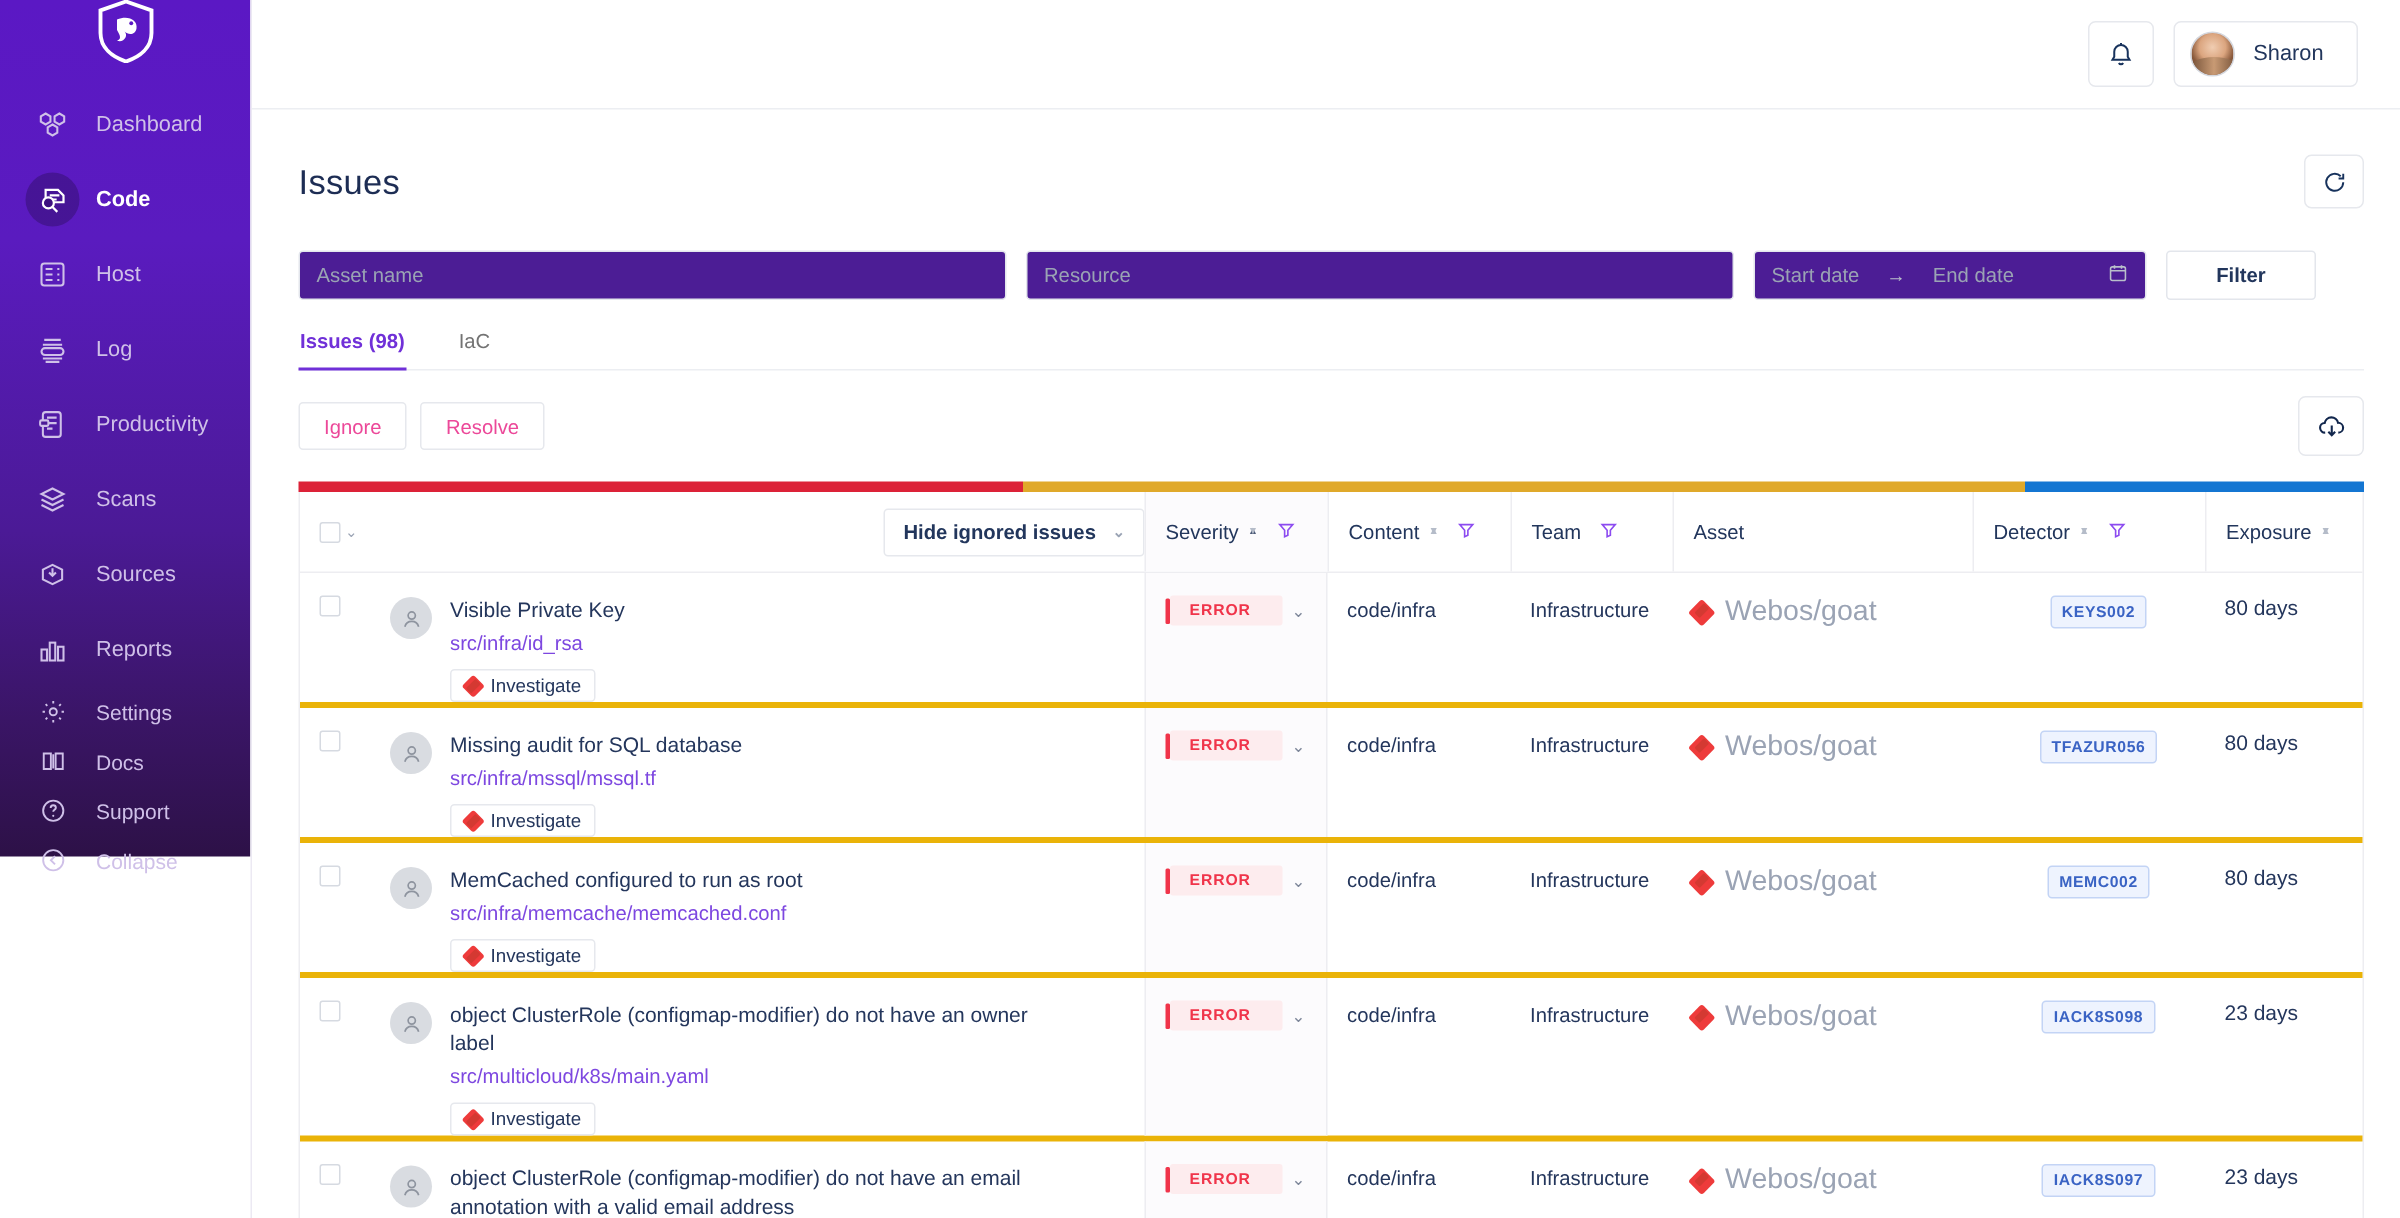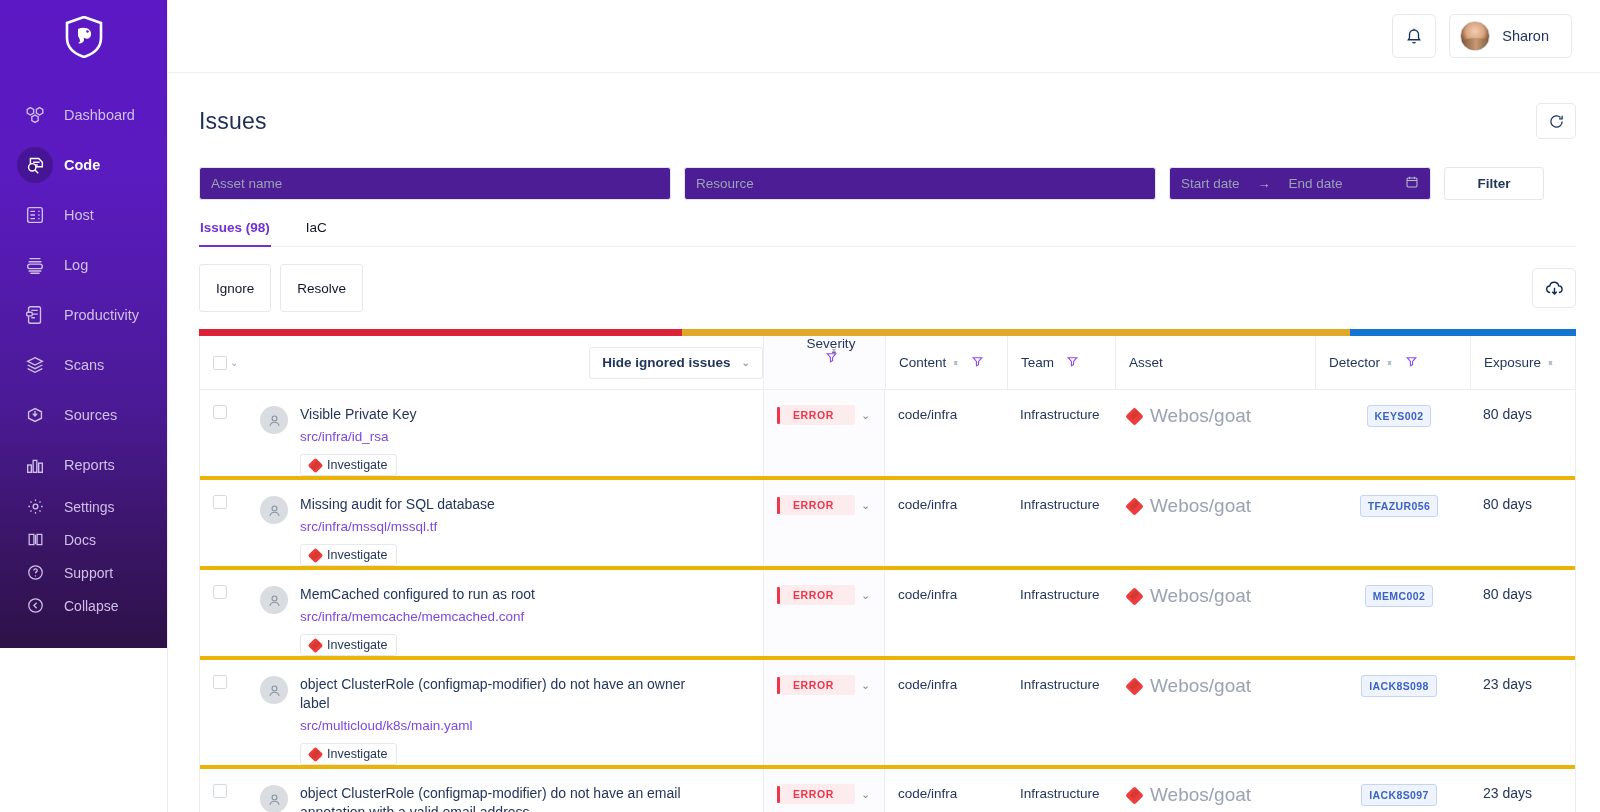--- a/index.html
+++ b/index.html
@@ -7,21 +7,21 @@
   html, body {
     width: 1600px; height: 812px;
     font-family: "Liberation Sans", sans-serif;
     background: #ffffff;
     overflow: hidden;
   }
   .app { display: flex; width: 1600px; height: 812px; }
 
   
   .sidebar {
-    width: 167px; height: 648px; flex: 0 0 167px;
+    width: 167px; height: 571px; flex: 0 0 167px;
     background: linear-gradient(180deg, #5b18c4 0%, #5a1bbf 28%, #4b1a96 62%, #3a1566 84%, #2d1147 100%);
     position: relative;
     display: flex; flex-direction: column;
   }
   .logo-wrap { height: 78px; display:flex; align-items:center; justify-content:center; }
   .logo-shield { width: 38px; height: 42px; }
   .nav-top { margin-top: 16px; }
   .nav-bottom { margin-top: auto; padding-bottom: 26px; }
   .nav-item {
     height: 50px; display: flex; align-items: center;
@@ -85,31 +85,31 @@
   .daterange .dr-inner { display:flex; align-items:center; gap:18px; }
   .arrow { color:#b9bfcb; font-size: 13px; }
   .cal-ico { color:#b9bfcb; }
   .btn-filter {
     width: 100px; height: 33px; border:1px solid #e3e6ec; border-radius: 3px;
     background:#fff; color:#22365c; font-size: 13.5px; font-weight:bold; cursor:pointer;
     display:flex; align-items:center; justify-content:center;
   }
 
   .tabs { display:flex; gap: 34px; margin-top: 20px; border-bottom: 1px solid #eceef2; }
-  .tab { font-size: 13.5px; color: #0f172a; padding: 0 1px 11px 1px; cursor: pointer; position: relative;}
+  .tab { font-size: 13.5px; color: #737373; padding: 0 1px 11px 1px; cursor: pointer; position: relative;}
   .tab.active { color: #7030d8; font-weight: bold; }
   .tab.active::after {
     content:""; position:absolute; left:0; right:0; bottom:-1px; height: 2.5px; background:#7030d8;
   }
 
   .actionrow { display:flex; align-items:center; justify-content: space-between; margin-top: 17px; }
   .act-left { display:flex; gap: 9px; }
   .btn-ghost {
-    height: 48px; padding: 0 16px; border: 1px solid #e6e8ed; border-radius: 3px;
-    background: #fff; color: #0f172a; font-size: 13.5px; cursor: pointer;
+    height: 32px; padding: 0 16px; border: 1px solid #e6e8ed; border-radius: 3px;
+    background: #fff; color: #ec4899; font-size: 13.5px; cursor: pointer;
     display:flex; align-items:center;
   }
 
   .sevbar { display:flex; height: 7px; margin-top: 17px; }
 
   
   .tablewrap { border:1px solid #ededf1; border-top:none; }
   .trow { display:flex; }
   .thead { height: 54px; border-bottom: 1px solid #ededf1; }
   .thead .tcell { display:flex; align-items:center; font-size: 13.5px; color:#22365c; }
@@ -119,21 +119,21 @@
   .c-name   { flex: 1 1 auto; min-width:0; }
   .c-sev    { width: 122px; flex:0 0 122px; background:#fcfbfd; }
   .c-content{ width: 122px; flex:0 0 122px; }
   .c-team   { width: 108px; flex:0 0 108px; }
   .c-asset  { width: 200px; flex:0 0 200px; }
   .c-det    { width: 155px; flex:0 0 155px; }
   .c-exp    { width: 105px; flex:0 0 105px; }
 
   .thead .c-sev, .thead .c-content, .thead .c-team, .thead .c-asset,
   .thead .c-det, .thead .c-exp { border-left: 1px solid #ededf1; }
-  .thead .c-sev { border-left: 1px solid #ededf1; flex-direction: column; }
+  .thead .c-sev { border-left: 1px solid #ededf1; }
 
   .chk {
     width: 14px; height: 14px; border: 1px solid #d6dae1; border-radius: 2px; background:#fff;
     flex: 0 0 14px; cursor: pointer;
   }
   .caret { color:#9aa3b4; font-size: 10px; }
   .sortico { display:inline-flex; flex-direction:column; margin-left:6px; line-height:0; }
   .sortico i { font-style:normal; font-size:7px; color:#b5bcc9; }
   .sortico i.on { color:#4b5a77; }
   .funnel { margin: 0 11px 0 12px; color:#8c4bf0; }

